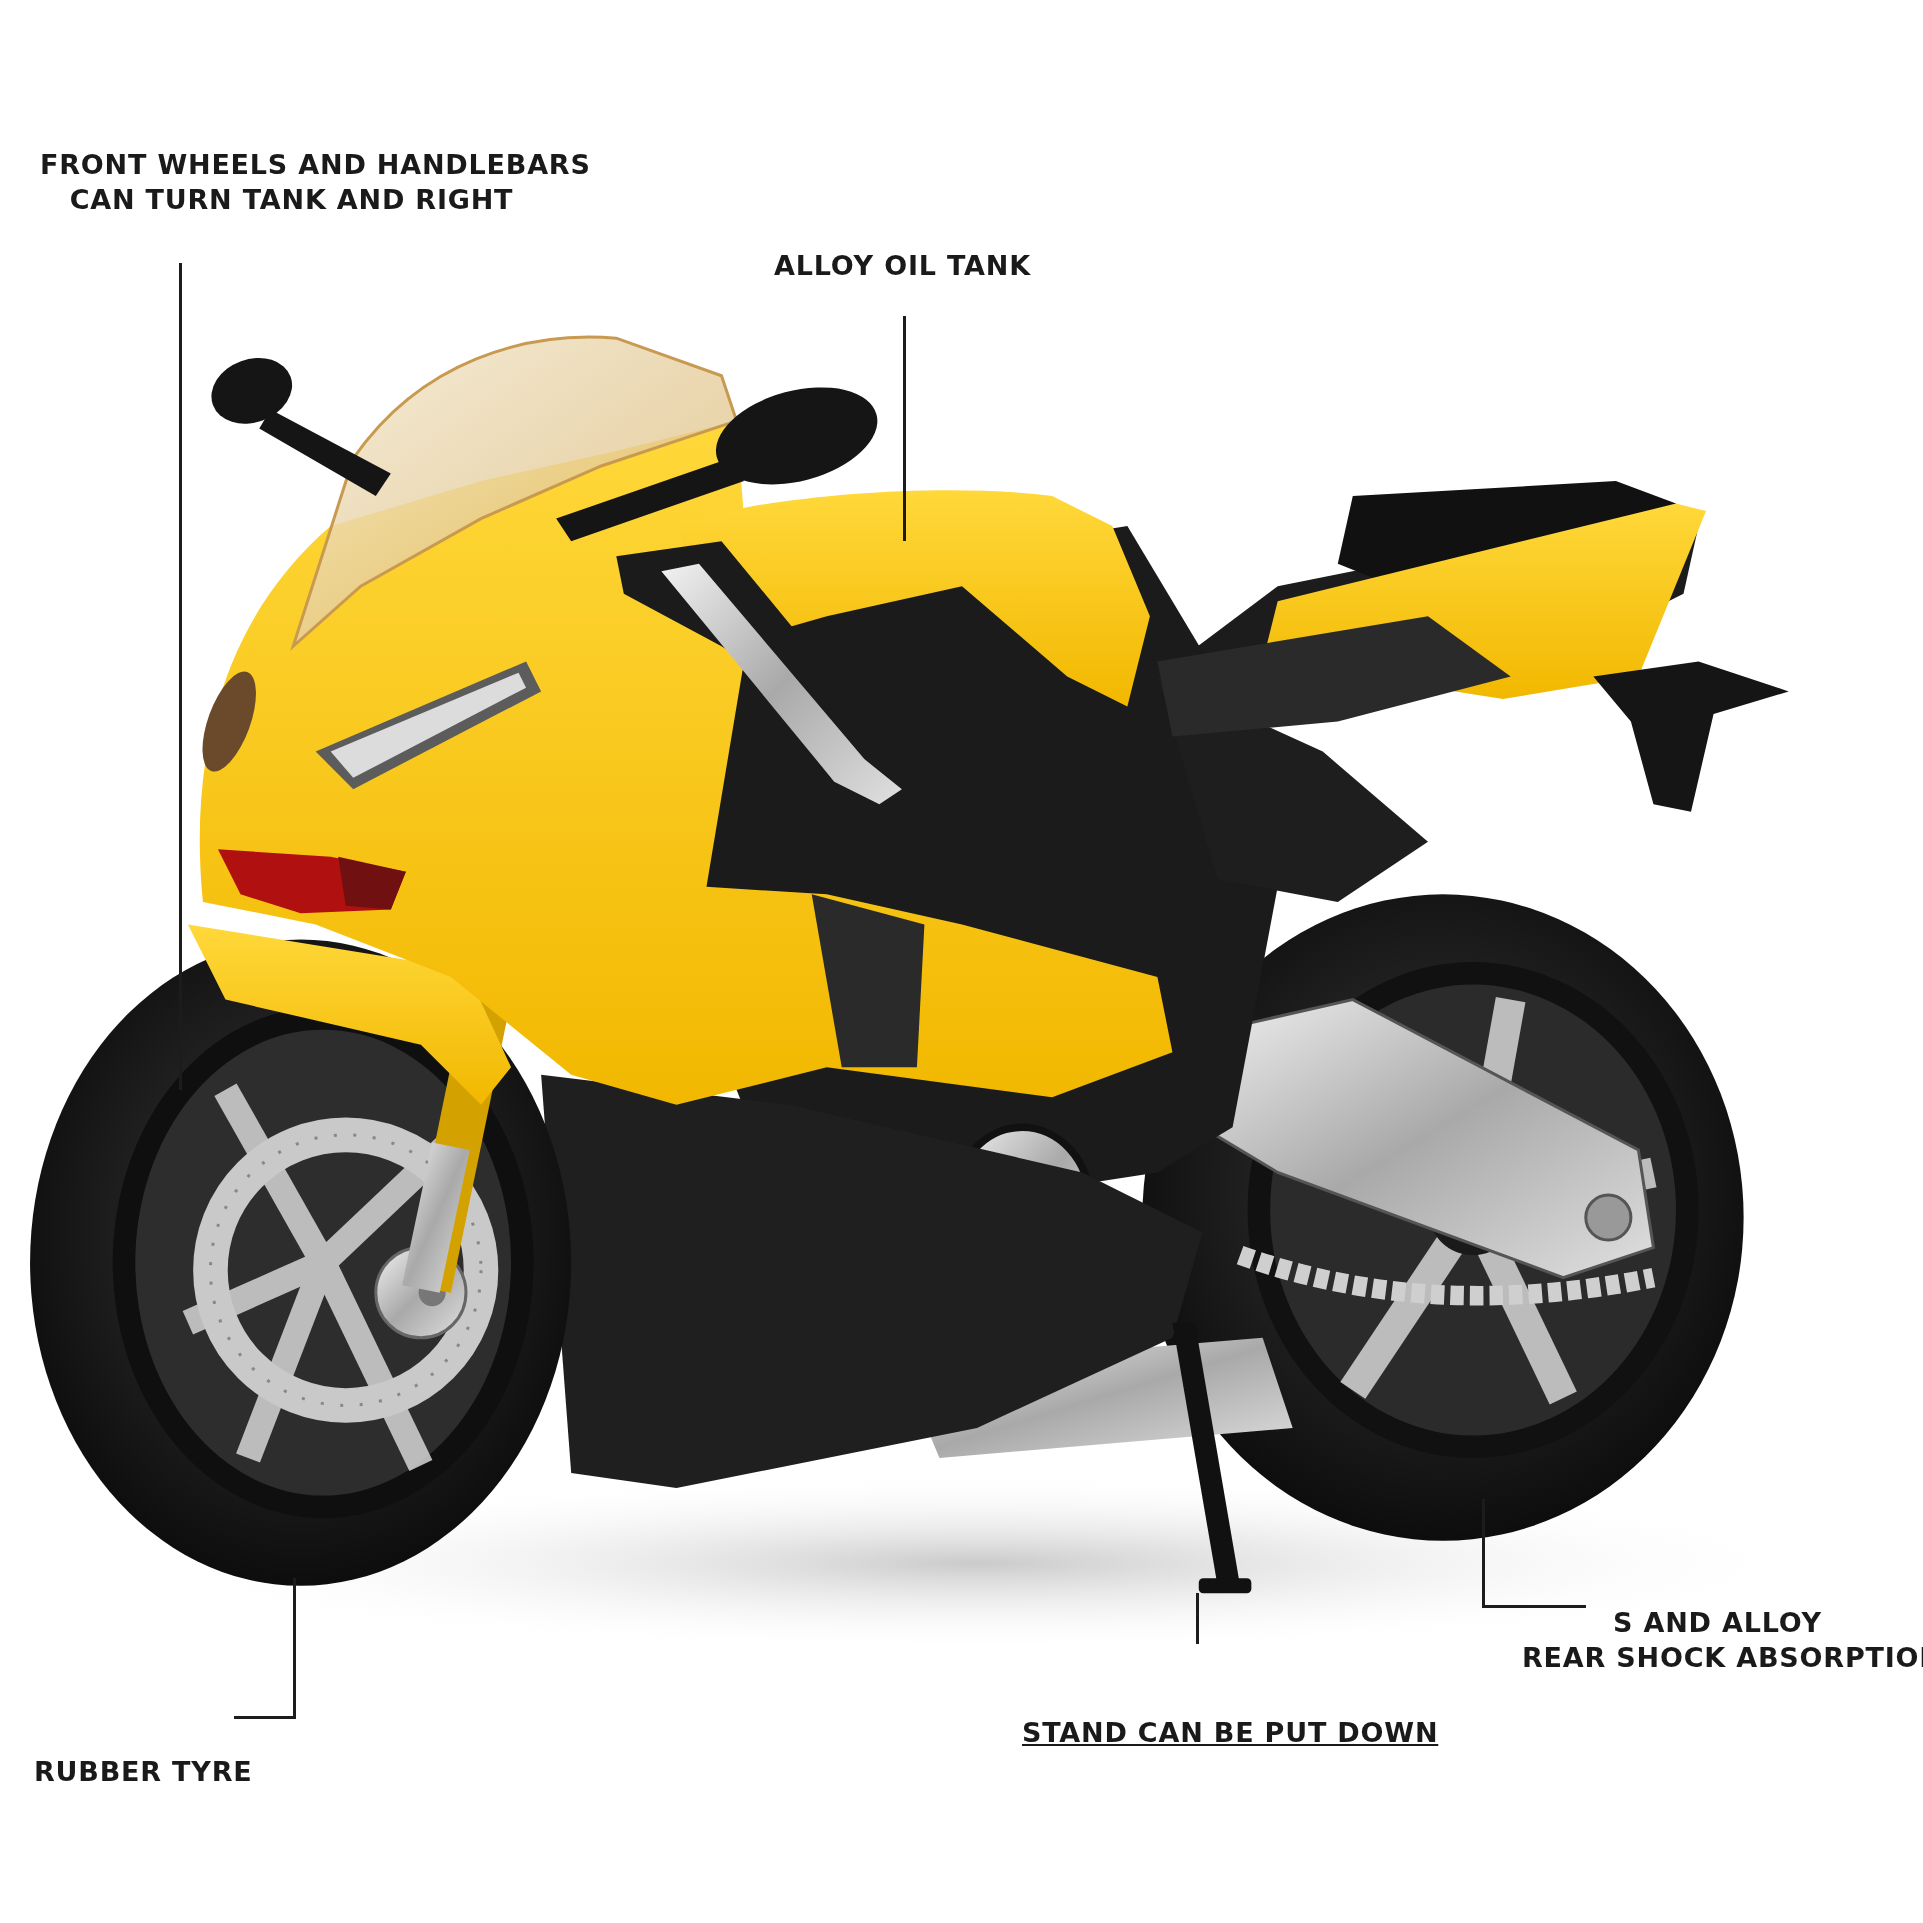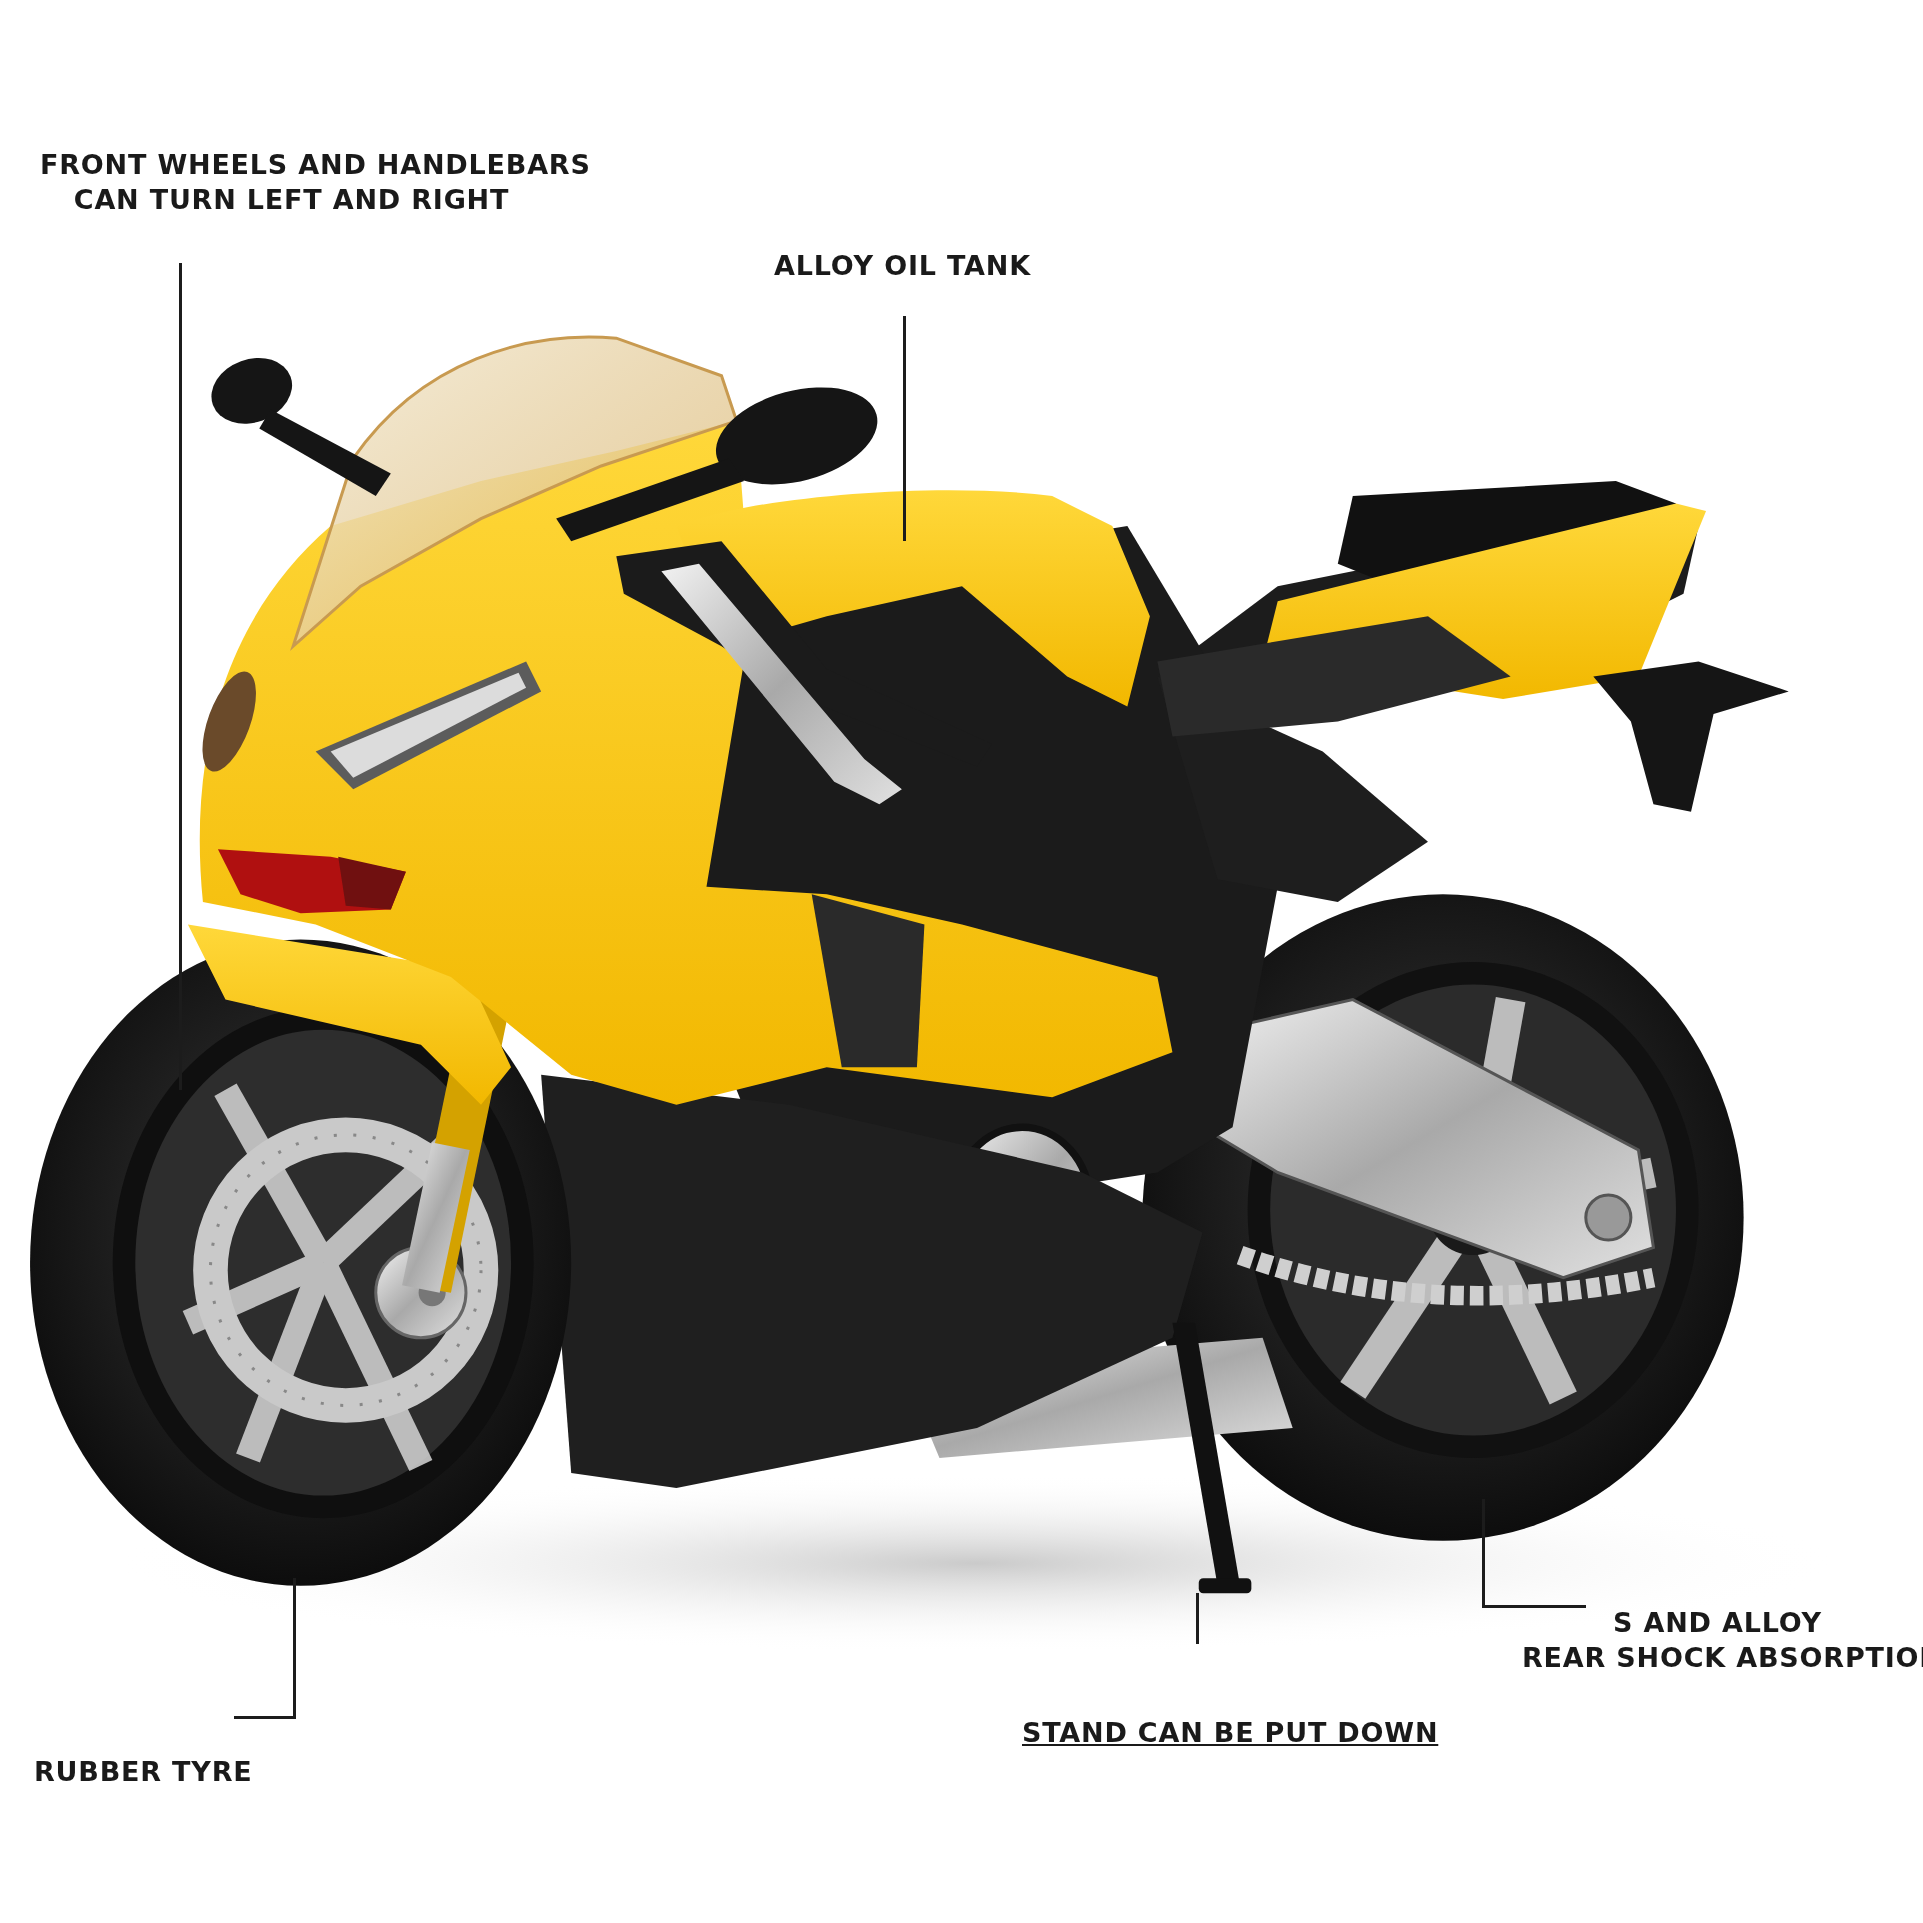--- a/index.html
+++ b/index.html
@@ -167,21 +167,21 @@
   <div class="leader" style="left:293px; top:1578px; width:3px; height:141px;"></div>
   <div class="leader" style="left:234px; top:1716px; width:62px; height:3px;"></div>
 
   <div class="leader" style="left:1196px; top:1593px; width:3px; height:51px;"></div>
 
   <div class="leader" style="left:1482px; top:1499px; width:3px; height:109px;"></div>
   <div class="leader" style="left:1482px; top:1605px; width:104px; height:3px;"></div>
 
   <div class="label" style="left:0px; top:147px; width:503px;margin-left:40px;">
     <span class="line">FRONT WHEELS AND HANDLEBARS</span>
-    <span class="line">CAN TURN LEFT AND RIGHT</span>
+    <span class="line">CAN TURN TANK AND RIGHT</span>
   </div>
 
   <div class="label" style="left:767px; top:248px; width:271px;">
     <span class="line">ALLOY OIL TANK</span>
   </div>
 
   <div class="label" style="left:1522px; top:1605px; width:391px;">
     <span class="line">S AND ALLOY</span>
     <span class="line">REAR SHOCK ABSORPTION</span>
   </div>

